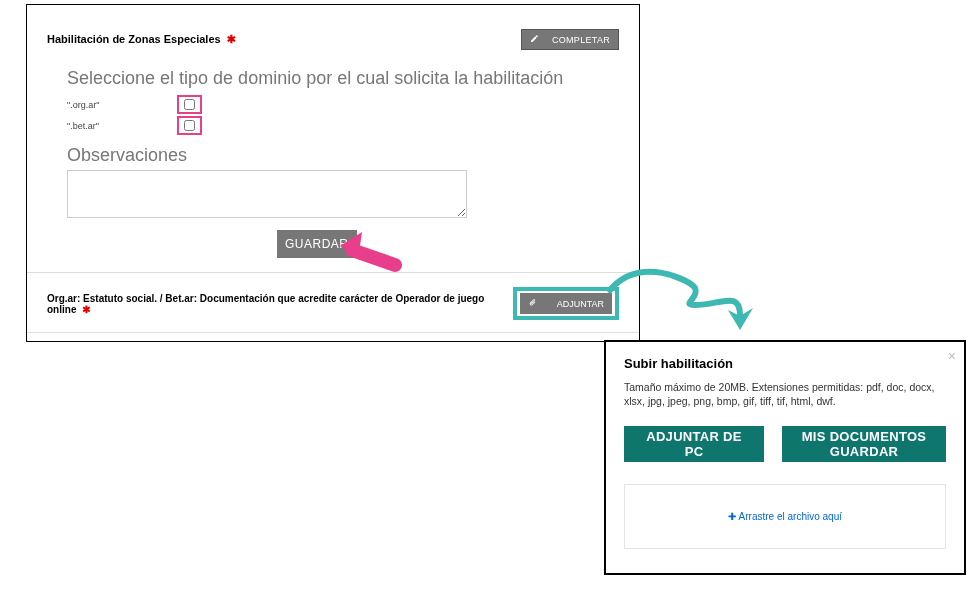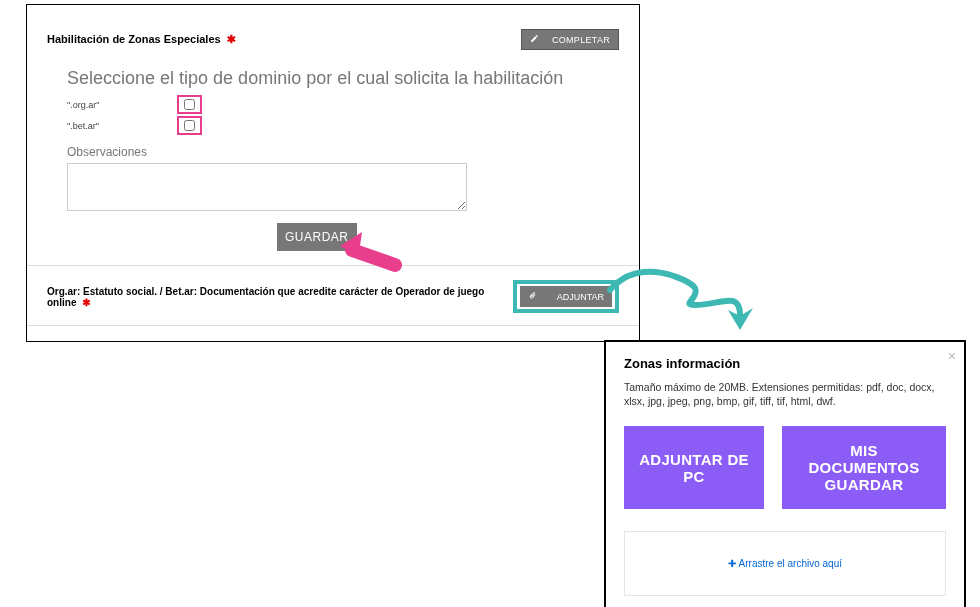--- a/index.html
+++ b/index.html
@@ -57,21 +57,21 @@
     }
     .domain-label { width: 110px; }
     .chk-highlight {
       border: 2px solid #e83e8c;
       padding: 2px 5px;
       display: inline-flex;
       align-items: center;
     }
     .chk-highlight input { width: 11px; height: 11px; }
     .obs-title {
-      font-size: 12px;
+      font-size: 18px;
       color: #777;
       margin-top: 10px;
     }
     textarea.obs {
       width: 400px;
       height: 48px;
       margin-top: 4px;
       border: 1px solid #ccc;
       resize: both;
       font-size: 11px;
@@ -151,24 +151,24 @@
     }
     .modal-title { font-size: 13px; font-weight: bold; }
     .modal-sub { font-size: 10.5px; color: #333; margin-top: 10px; line-height: 1.3; }
     .modal-btn-row {
       display: flex;
       gap: 18px;
       margin-top: 18px;
       justify-content: center;
     }
     .btn-blue {
-      background: #8b5cf6;
-      color: #fff;
-      font-size: 15px;
-      padding: 16px 14px;
+      background: #0f766e;
+      color: #fff;
+      font-size: 13px;
+      padding: 3px 14px;
       min-width: 140px;
       border: none;
       cursor: pointer;
       font-weight: bold;
       letter-spacing: 0.3px;
     }
     .drop-zone {
       border: 1px solid #e5e5e5;
       margin-top: 22px;
       padding: 26px 10px;
@@ -254,21 +254,21 @@
 
 <svg class="teal-arrow" width="170" height="110">
   <path d="M 10 40 C 40 5, 90 30, 95 38 C 100 48, 80 55, 95 55 C 120 55, 140 40, 140 65" stroke="#3eb8b3" stroke-width="6" fill="none" stroke-linecap="round"></path>
   <path d="M 140 80 L 128 60 L 140 66 L 153 58 Z" fill="#3eb8b3"></path>
 </svg>
 
 <div class="modal">
   <button class="modal-close">
     <span>×</span>
   </button>
-  <div class="modal-title">Zonas información</div>
+  <div class="modal-title">Subir habilitación</div>
   <div class="modal-sub">Tamaño máximo de 20MB. Extensiones permitidas: pdf, doc, docx, xlsx, jpg, jpeg, png, bmp, gif, tiff, tif, html, dwf.</div>
 
   <div class="modal-btn-row">
     <button class="btn-blue">ADJUNTAR DE PC</button>
     <button class="btn-blue">MIS DOCUMENTOS GUARDAR</button>
   </div>
 
   <div class="drop-zone">
     <span>✚ </span>
     <span>Arrastre el archivo aquí</span>

